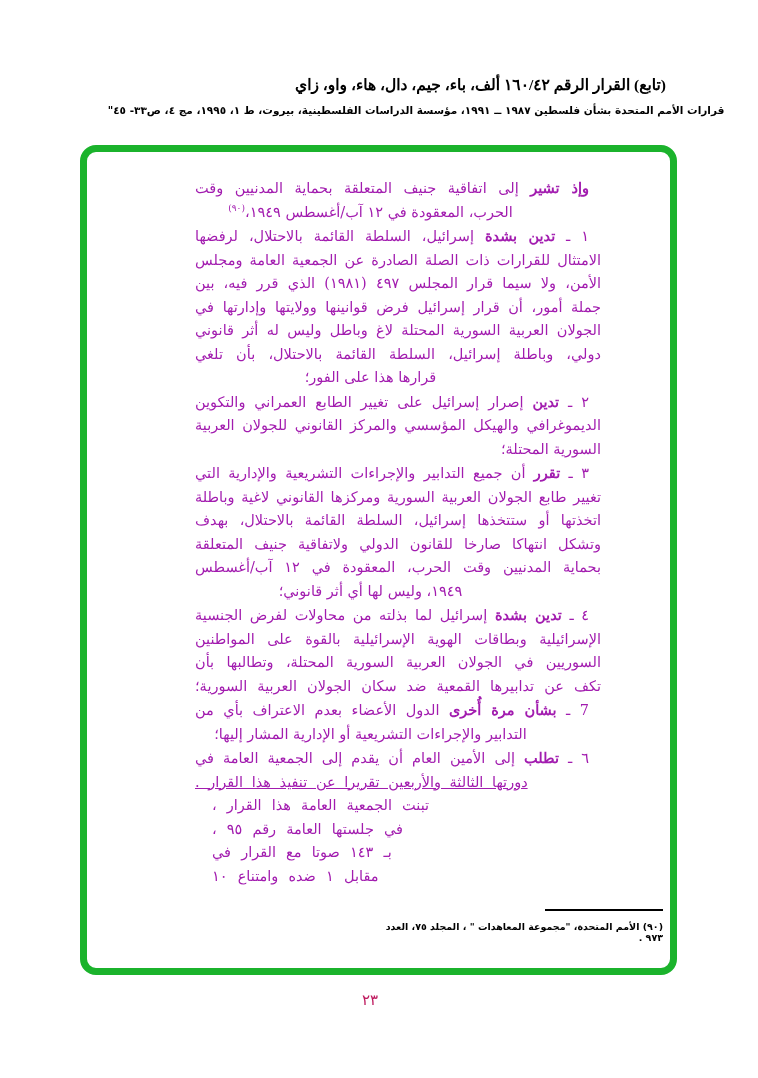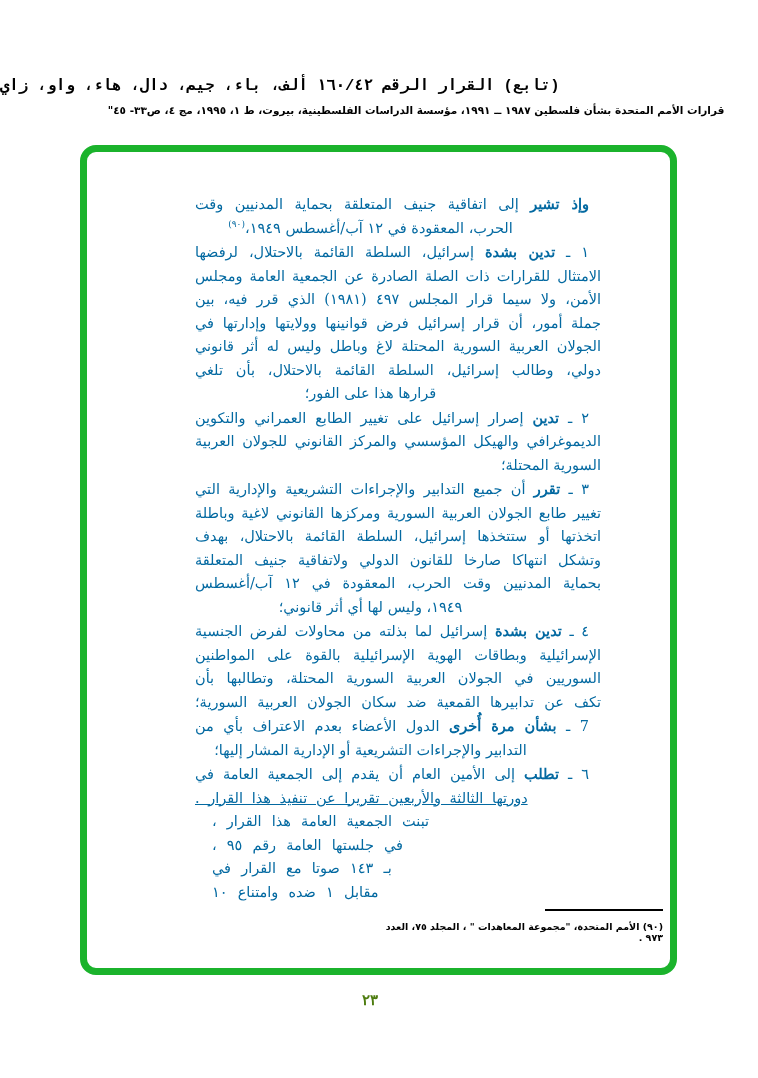--- a/index.html
+++ b/index.html
@@ -7,44 +7,44 @@
     position:relative;
     width:758px;height:1078px;
     background:#ffffff;
     overflow:hidden;
     font-family:"DejaVu Serif", serif;
     color:#111;
   }
   
   .hdr-title{
     position:absolute;top:76px;left:0;width:666px;
-    direction:rtl;text-align:left;
-    font-family:Liberation Mono, monospace;
+    direction:rtl;text-align:right;
+    font-family:Liberation Serif, serif;
     font-weight:bold;font-size:15.5px;color:#000;
   }
   .hdr-src{
     position:absolute;top:104px;left:0;width:758px;
     direction:rtl;text-align:center;
     font-family:"DejaVu Sans", sans-serif;
     font-weight:bold;font-size:10.5px;color:#000;padding-left:37px;
   }
   
   .frame{
     position:absolute;left:80px;top:145px;
     width:597px;height:830px;
     box-sizing:border-box;
     border:7px solid #1bb32c;
     border-radius:16px;
     background:#ffffff;
   }
   
   .body-text{
-    position:absolute;left:195px;top:192px;width:406px;
+    position:absolute;left:195px;top:176px;width:406px;
     direction:rtl;
-    font-size:14.5px;line-height:23.5px;color:#0369a1;
+    font-size:14.5px;line-height:23.5px;color:#a21caf;
   }
   .line{direction:rtl;}
   .line.j{text-align:justify;text-align-last:justify;}
   .line.right{text-align:right;}
   .line.center{text-align:center;padding-right:55px;}
   .line.left{text-align:left;word-spacing:4px;text-decoration:underline;}
   .line.leftind{text-align:left;padding-left:17px;word-spacing:5.5px;}
   .line.indent{text-indent:12px;}
   .b{font-weight:bold;}
   .sup{font-size:9px;vertical-align:super;line-height:0;}
@@ -56,21 +56,21 @@
   .fn-text{
     position:absolute;top:921px;right:95px;width:290px;
     direction:rtl;text-align:right;
     font-family:"DejaVu Sans", sans-serif;
     font-weight:bold;font-size:9.5px;color:#000;
   }
   
   .page-num{
     position:absolute;top:991px;left:0;width:740px;
     text-align:center;direction:rtl;
-    font-weight:bold;font-size:15px;color:#4d7c0f;
+    font-weight:normal;font-size:15px;color:#be185d;
   }
 </style>
 </head>
 <body>
 
 <div class="page">
 
   <div class="hdr-title">(تابع) القرار الرقم ١٦٠/٤٢ ألف، باء، جيم، دال، هاء، واو، زاي</div>
 
   <div class="hdr-src">قرارات الأمم المتحدة بشأن فلسطين ١٩٨٧ ــ ١٩٩١، مؤسسة الدراسات الفلسطينية، بيروت، ط ١، ١٩٩٥، مج ٤، ص٣٣- ٤٥"</div>
@@ -78,21 +78,21 @@
   <div class="frame"></div>
 
   <div class="body-text">
       <div class="line j indent"><span class="b">وإذ تشير</span><span> إلى اتفاقية جنيف المتعلقة بحماية المدنيين وقت</span></div>
       <div class="line center"><span>الحرب، المعقودة في ١٢ آب/أغسطس ١٩٤٩،</span><span class="sup">(٩٠)</span></div>
       <div class="line j indent"><span>١ ـ </span><span class="b">تدين بشدة</span><span> إسرائيل، السلطة القائمة بالاحتلال، لرفضها</span></div>
       <div class="line j"><span>الامتثال للقرارات ذات الصلة الصادرة عن الجمعية العامة ومجلس</span></div>
       <div class="line j"><span>الأمن، ولا سيما قرار المجلس ٤٩٧ (١٩٨١) الذي قرر فيه، بين</span></div>
       <div class="line j"><span>جملة أمور، أن قرار إسرائيل فرض قوانينها وولايتها وإدارتها في</span></div>
       <div class="line j"><span>الجولان العربية السورية المحتلة لاغ وباطل وليس له أثر قانوني</span></div>
-      <div class="line j"><span>دولي، وطالب إسرائيل، السلطة القائمة بالاحتلال، بأن تلغي</span></div>
+      <div class="line j"><span>دولي، وباطلة إسرائيل، السلطة القائمة بالاحتلال، بأن تلغي</span></div>
       <div class="line center"><span>قرارها هذا على الفور؛</span></div>
       <div class="line j indent"><span>٢ ـ </span><span class="b">تدين</span><span> إصرار إسرائيل على تغيير الطابع العمراني والتكوين</span></div>
       <div class="line j"><span>الديموغرافي والهيكل المؤسسي والمركز القانوني للجولان العربية</span></div>
       <div class="line right"><span>السورية المحتلة؛</span></div>
       <div class="line j indent"><span>٣ ـ </span><span class="b">تقرر</span><span> أن جميع التدابير والإجراءات التشريعية والإدارية التي</span></div>
       <div class="line j"><span>تغيير طابع الجولان العربية السورية ومركزها القانوني لاغية وباطلة</span></div>
       <div class="line j"><span>اتخذتها أو ستتخذها إسرائيل، السلطة القائمة بالاحتلال، بهدف</span></div>
       <div class="line j"><span>وتشكل انتهاكا صارخا للقانون الدولي ولاتفاقية جنيف المتعلقة</span></div>
       <div class="line j"><span>بحماية المدنيين وقت الحرب، المعقودة في ١٢ آب/أغسطس</span></div>
       <div class="line center"><span>١٩٤٩، وليس لها أي أثر قانوني؛</span></div>

